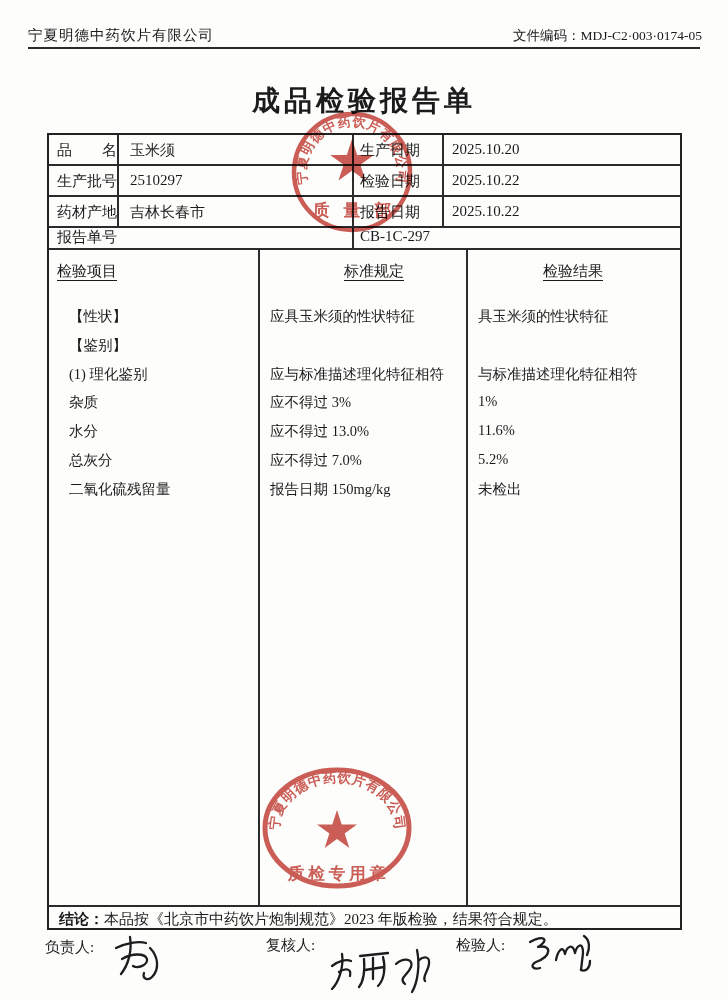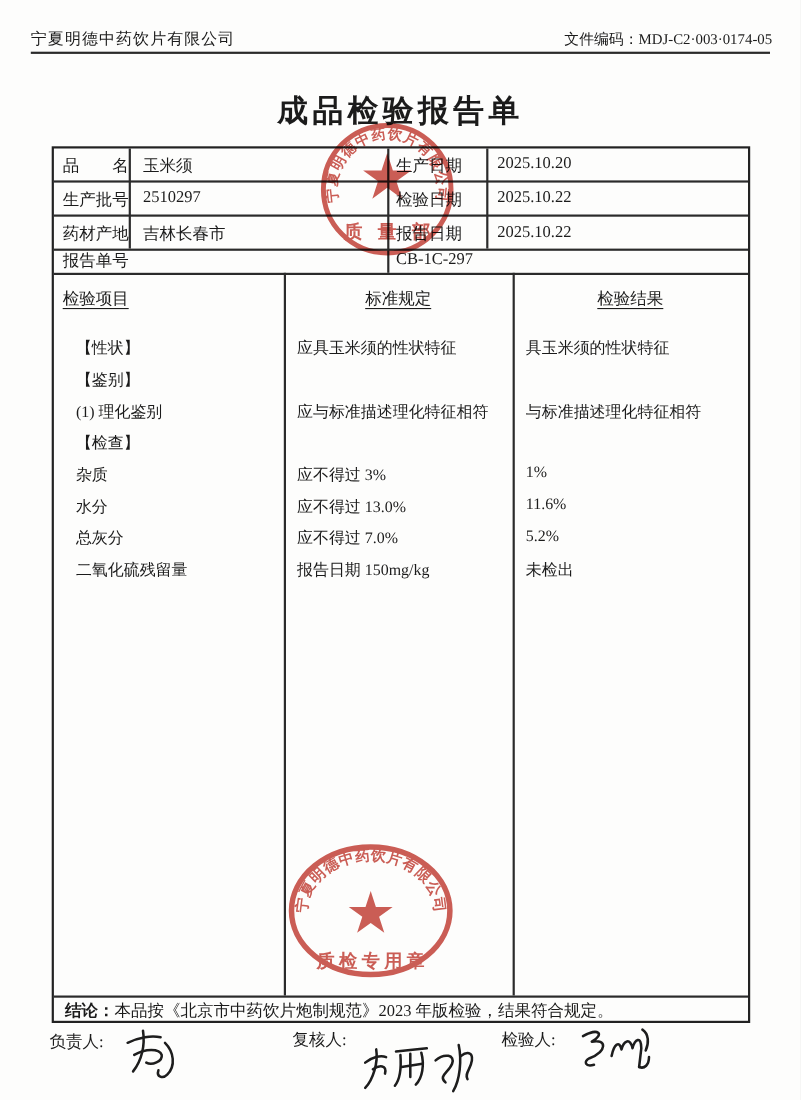--- a/index.html
+++ b/index.html
@@ -14,21 +14,21 @@
   .company{left:28px;top:26px;font-size:14.5px;letter-spacing:1px;}
   .doccode{right:26px;top:27px;font-size:13.5px;text-align:right;}
   .hdr-rule{left:28px;top:47px;width:672px;height:2px;background:#2a2a2a;}
   .title{left:0;top:82px;width:728px;text-align:center;font-size:28px;font-weight:bold;letter-spacing:4px;}
   
   .tbl{left:47px;top:133px;width:635px;height:797px;border:2px solid #222;box-sizing:border-box;}
   .hline{position:absolute;left:0;width:100%;height:2px;background:#2b2b2b;}
   .vline{position:absolute;width:2px;background:#2b2b2b;}
   .cell{position:absolute;font-size:15px;white-space:pre;}
   .insp-head{position:absolute;top:127px;font-size:15px;text-decoration:underline;text-underline-offset:4px;}
-  .ih2{left:209px;width:208px;text-align:center;}
+  .ih2{left:209px;width:208px;text-align:center;padding-left:12px;}
   .ih3{left:417px;width:214px;text-align:center;}
   .insp-body{position:absolute;left:0;top:172px;width:631px;}
   .insp-row{display:grid;grid-template-columns:209px 208px 1fr;height:28.8px;align-items:start;font-size:14.5px;}
   .insp-row .c1{padding-left:20px;}
   .insp-row .c2{padding-left:12px;}
   .insp-row .c3{padding-left:12px;}
   .concl{position:absolute;left:0;top:770px;width:100%;}
   .concl .bar{position:absolute;left:0;top:0;width:100%;height:2px;background:#2b2b2b;}
   .concl .txt{position:absolute;left:10px;top:5px;font-size:15px;white-space:nowrap;}
   .concl .lbl{font-weight:bold;}
@@ -92,25 +92,20 @@
       </div>
       <div class="insp-row">
         <div class="c1">【鉴别】</div>
         <div class="c2"></div>
         <div class="c3"></div>
       </div>
       <div class="insp-row">
         <div class="c1">(1) 理化鉴别</div>
         <div class="c2">应与标准描述理化特征相符</div>
         <div class="c3">与标准描述理化特征相符</div>
-      </div>
-      <div class="insp-row">
-        <div class="c1">【检查】</div>
-        <div class="c2"></div>
-        <div class="c3"></div>
       </div>
       <div class="insp-row">
         <div class="c1">杂质</div>
         <div class="c2">应不得过 3%</div>
         <div class="c3">1%</div>
       </div>
       <div class="insp-row">
         <div class="c1">水分</div>
         <div class="c2">应不得过 13.0%</div>
         <div class="c3">11.6%</div>

